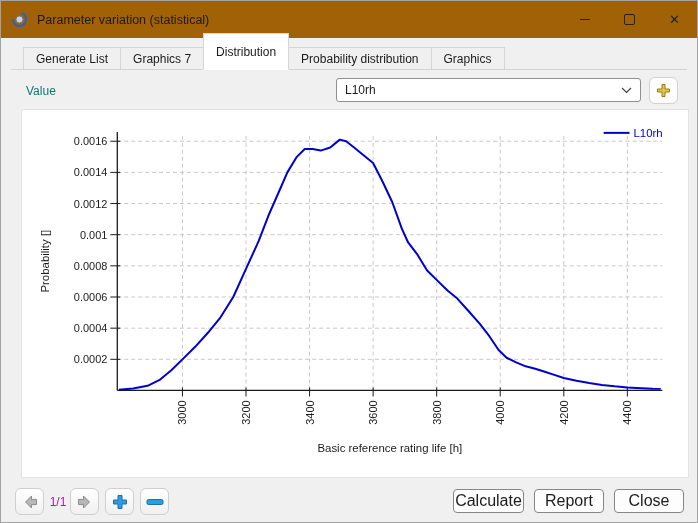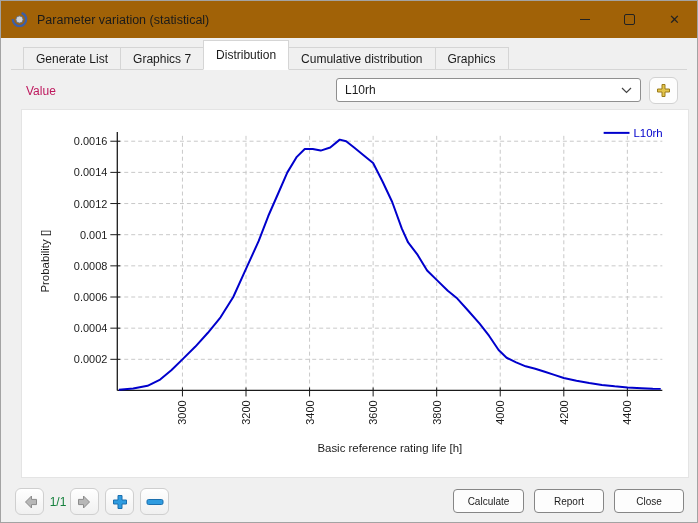--- a/index.html
+++ b/index.html
@@ -13,40 +13,40 @@
   .win-controls{position:absolute;top:0;right:0;height:37px;display:flex;}
   .win-btn{width:45px;height:37px;display:flex;align-items:center;justify-content:center;color:#222;}
   .min-glyph{width:10px;border-top:1px solid #222;}
   .max-glyph{width:9px;height:9px;border:1px solid #222;border-radius:2px;}
   .close-glyph{font-size:13px;line-height:13px;}
   
   .tabstrip{position:absolute;top:43px;left:10px;right:10px;height:26px;
             border-bottom:1px solid #d5d5d5;display:flex;align-items:flex-end;padding-left:12px;box-sizing:border-box;}
   .tab{height:22px;padding:0 12px;display:flex;align-items:center;font-size:12px;color:#1b1b1b;
        background:#f0f0f0;border:1px solid #d5d5d5;border-bottom:none;box-sizing:border-box;margin-right:-1px;}
-  .tab.active{height:30px;background:#ffffff;margin-bottom:-1px;border-bottom:1px solid #ffffff;z-index:2;}
+  .tab.active{height:37px;background:#ffffff;margin-bottom:-1px;border-bottom:1px solid #ffffff;z-index:2;}
   
-  .value-label{position:absolute;top:83px;left:25px;font-size:12px;color:#be185d;text-align:center;}
+  .value-label{position:absolute;top:83px;left:25px;font-size:12px;color:#0f766e;text-align:center;}
   .combo{position:absolute;top:77px;left:335px;width:305px;height:24px;background:#fff;
          border:1px solid #8f8f8f;border-radius:3px;font-size:12px;color:#1b1b1b;
          display:flex;align-items:center;padding:0 8px;box-sizing:border-box;}
   .combo-chevron{margin-left:auto;}
   .add-btn{position:absolute;top:76px;left:648px;width:29px;height:27px;border:1px solid #d2d2d2;
            border-radius:6px;background:#fdfdfd;display:flex;align-items:center;justify-content:center;box-sizing:border-box;}
   
   .chart-panel{position:absolute;top:108px;left:20px;width:668px;height:369px;background:#fff;
                border:1px solid #e4e4e4;box-sizing:border-box;}
   .chart-panel svg{display:block;}
   svg text{font-family:"Liberation Sans",sans-serif;fill:#1b1b1b;}
   
   .tb-btn{position:absolute;top:487px;width:29px;height:27px;border:1px solid #cfcfcf;border-radius:6px;
           background:linear-gradient(#ffffff,#f0f0f0);display:flex;align-items:center;justify-content:center;box-sizing:border-box;}
-  .pager{position:absolute;top:494px;left:46px;width:22px;text-align:center;font-size:12px;color:#15803d;}
+  .pager{position:absolute;top:494px;left:46px;width:22px;text-align:center;font-size:12px;color:#a21caf;}
   .footer-btn{position:absolute;top:488px;height:24px;border:1px solid #868686;border-radius:4px;
-              background:#fdfdfd;font-size:10px;color:#1b1b1b;display:flex;align-items:center;
+              background:#fdfdfd;font-size:16px;color:#1b1b1b;display:flex;align-items:center;
               justify-content:center;box-sizing:border-box;}
 </style>
 </head>
 <body>
 
 <div class="window">
 
   <div class="titlebar">
     <svg class="app-icon" viewBox="0 0 17 17">
       <circle cx="8.5" cy="8.5" r="6.6" fill="none" stroke="#3b5ea8" stroke-width="2.4" stroke-dasharray="21 12"></circle>
@@ -70,21 +70,21 @@
     <div class="tab">
         <span>Generate List</span>
       </div>
     <div class="tab">
         <span>Graphics 7</span>
       </div>
     <div class="tab active">
         <span>Distribution</span>
       </div>
     <div class="tab">
-        <span>Cumulative distribution</span>
+        <span>Probability distribution</span>
       </div>
     <div class="tab">
         <span>Graphics</span>
       </div>
   </div>
 
   <span class="value-label">Value</span>
   <div class="combo">
     <span>L10rh</span>
     <svg class="combo-chevron" width="11" height="7" viewBox="0 0 11 7">

